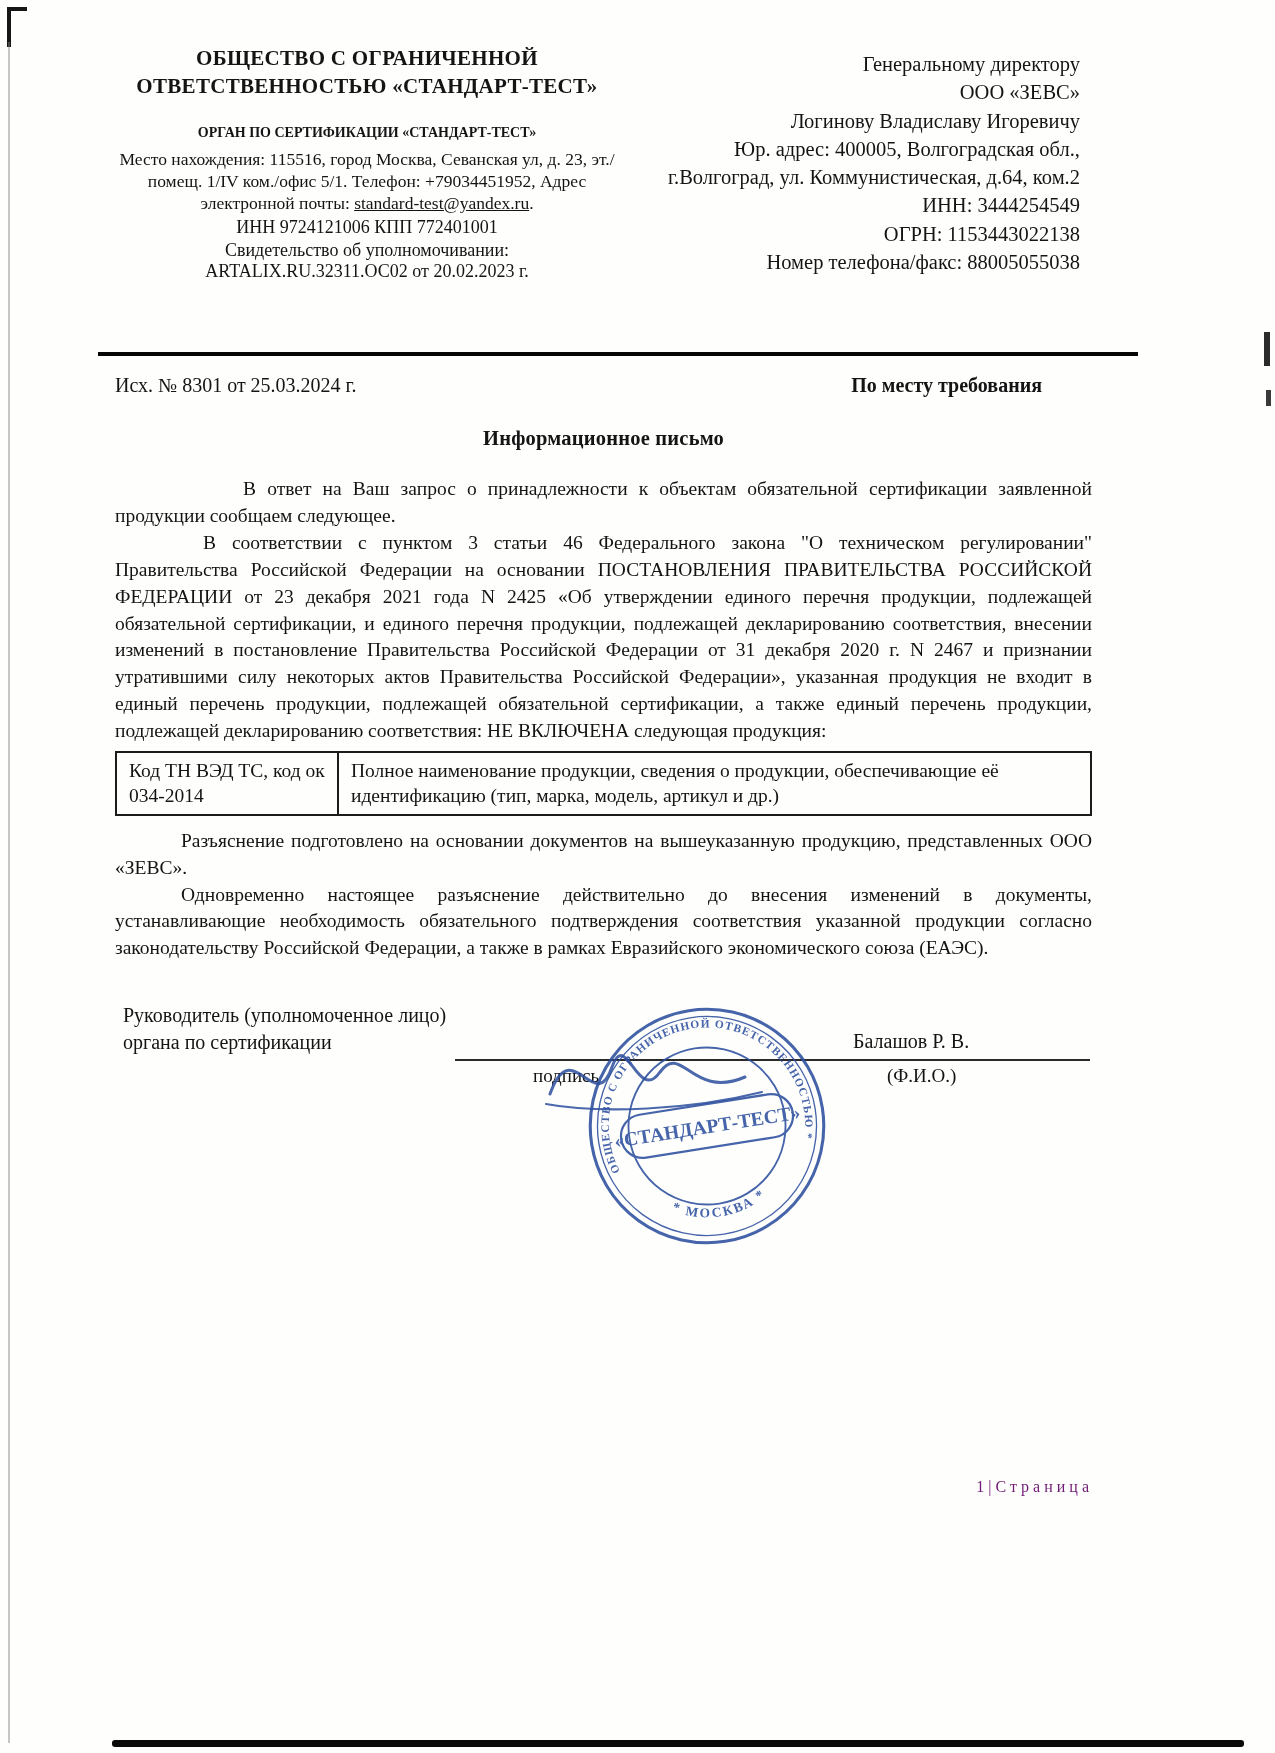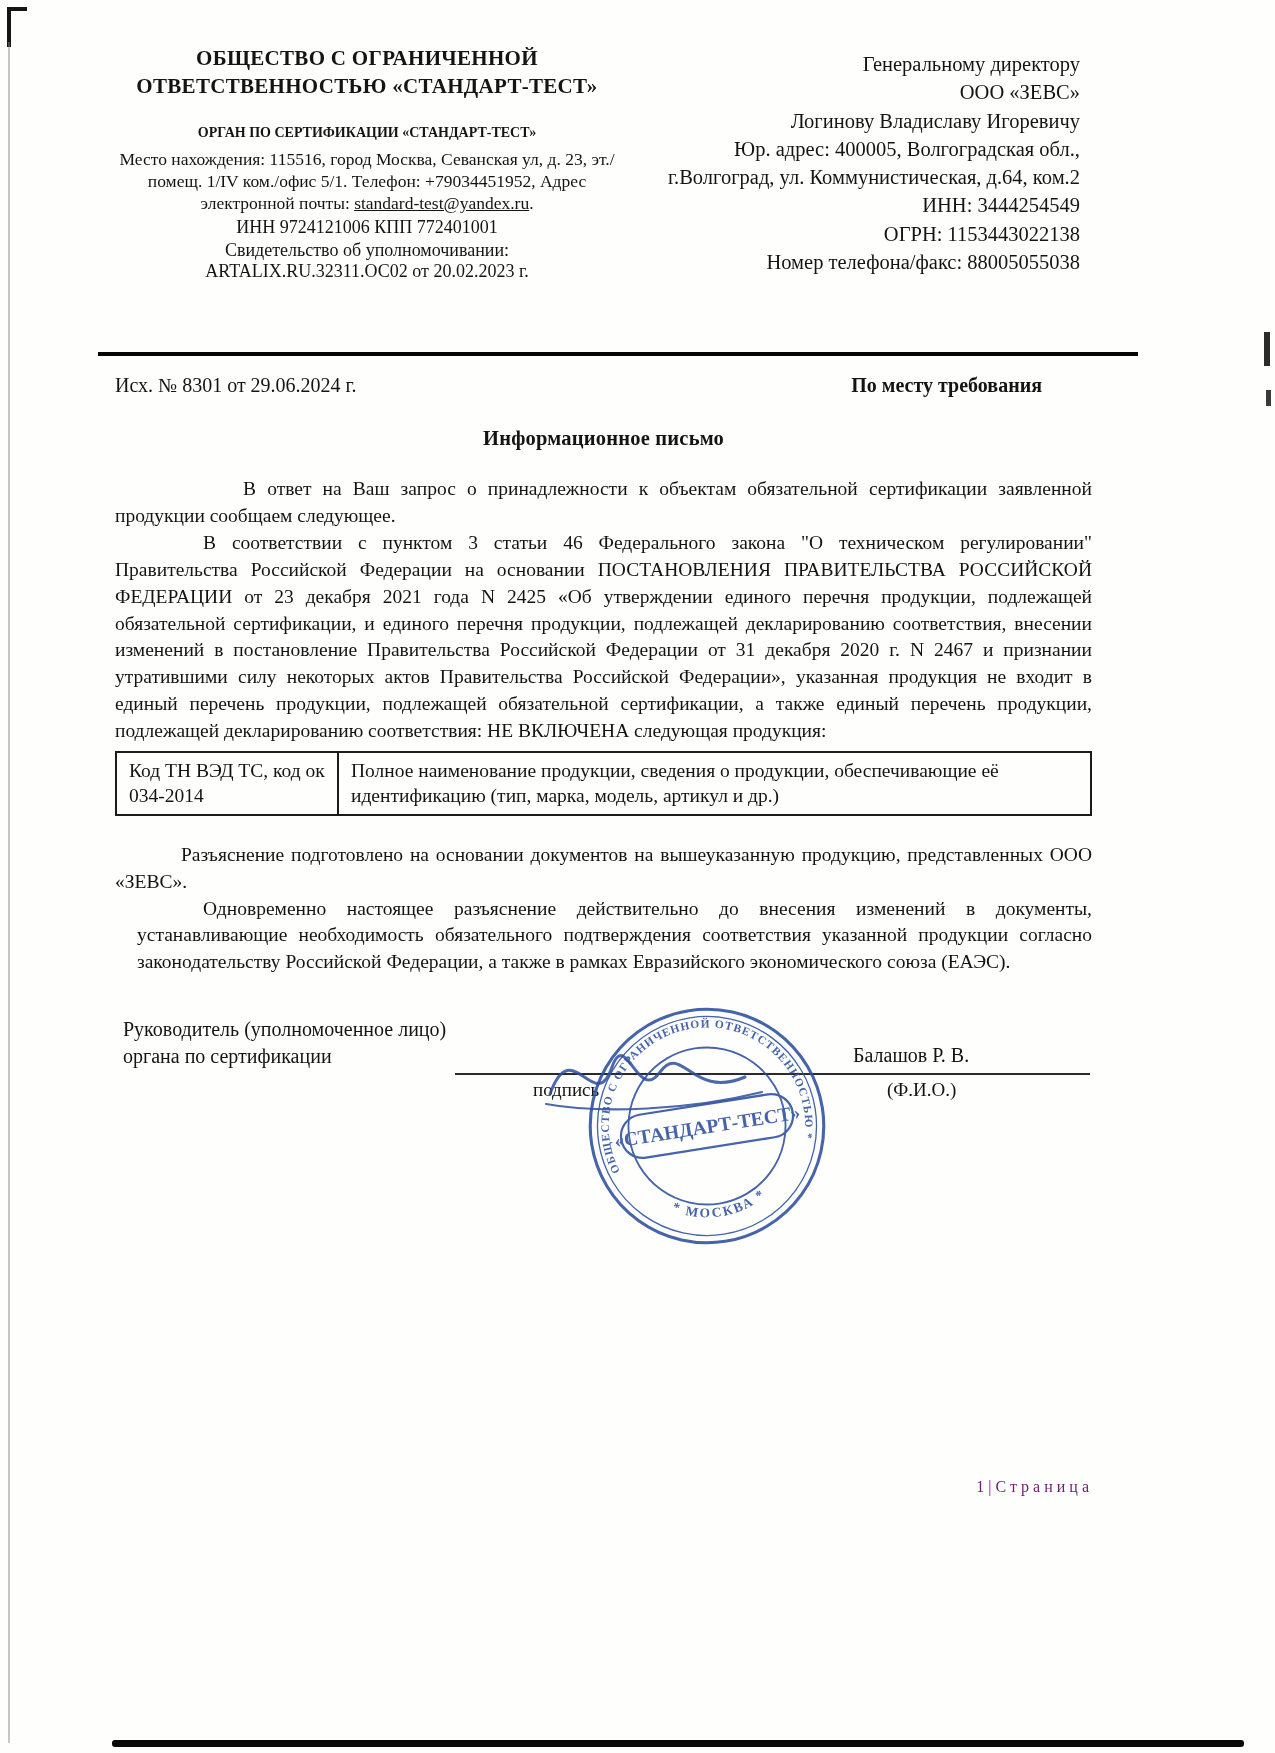--- a/index.html
+++ b/index.html
@@ -35,22 +35,22 @@
   .divider{position:absolute;left:98px;top:352px;width:1040px;height:4px;background:#060606;}
 
   
   .main{position:absolute;left:115px;top:374px;width:977px;}
   .ref-row{display:flex;justify-content:space-between;font-size:20px;}
   .ref-right{padding-right:50px;font-weight:bold;}
   .doc-title{text-align:center;font-weight:bold;font-size:20.5px;margin-top:30px;letter-spacing:.2px;}
   .para{font-size:19.5px;line-height:1.38;text-align:justify;margin:0;}
   .p1{margin-top:26px;text-indent:128px;}
   .p2{text-indent:88px;}
-  .p3{margin-top:26px;text-indent:66px;}
-  .p4{text-indent:66px;margin-left:22px;}
+  .p3{margin-top:12px;text-indent:66px;}
+  .p4{text-indent:66px;}
 
   table.codes{border-collapse:collapse;width:100%;margin-top:6px;font-size:19.5px;line-height:1.3;}
   table.codes td{border:2px solid #1b1b1b;padding:5px 12px;vertical-align:top;text-align:left;}
   td.col-code{width:196px;}
 
   
   .sig-area{position:relative;margin-top:40px;height:150px;}
   .sig-role{position:absolute;left:8px;top:0;width:330px;font-size:20px;line-height:1.35;}
   .sig-line{position:absolute;left:340px;right:2px;top:57px;border-bottom:2px solid #2a2a2a;}
   .sig-name{position:absolute;left:738px;top:28px;font-size:20px;}
@@ -94,21 +94,21 @@
     <div>ИНН: 3444254549</div>
     <div>ОГРН: 1153443022138</div>
     <div>Номер телефона/факс: 88005055038</div>
   </div>
 
   <div class="divider"></div>
 
   <div class="main">
 
     <div class="ref-row">
-      <span>Исх. № 8301 от 29.06.2024 г.</span>
+      <span>Исх. № 8301 от 25.03.2024 г.</span>
       <span class="ref-right">По месту требования</span>
     </div>
 
     <div class="doc-title">Информационное письмо</div>
 
     <p class="para p1">В ответ на Ваш запрос о принадлежности к объектам обязательной сертификации заявленной продукции сообщаем следующее.</p>
     <p class="para p2">В соответствии с пунктом 3 статьи 46 Федерального закона "О техническом регулировании" Правительства Российской Федерации на основании ПОСТАНОВЛЕНИЯ ПРАВИТЕЛЬСТВА РОССИЙСКОЙ ФЕДЕРАЦИИ от 23 декабря 2021 года N 2425 «Об утверждении единого перечня продукции, подлежащей обязательной сертификации, и единого перечня продукции, подлежащей декларированию соответствия, внесении изменений в постановление Правительства Российской Федерации от 31 декабря 2020 г. N 2467 и признании утратившими силу некоторых актов Правительства Российской Федерации», указанная продукция не входит в единый перечень продукции, подлежащей обязательной сертификации, а также единый перечень продукции, подлежащей декларированию соответствия: НЕ ВКЛЮЧЕНА следующая продукция:</p>
 
     <table class="codes">
       <tbody>

